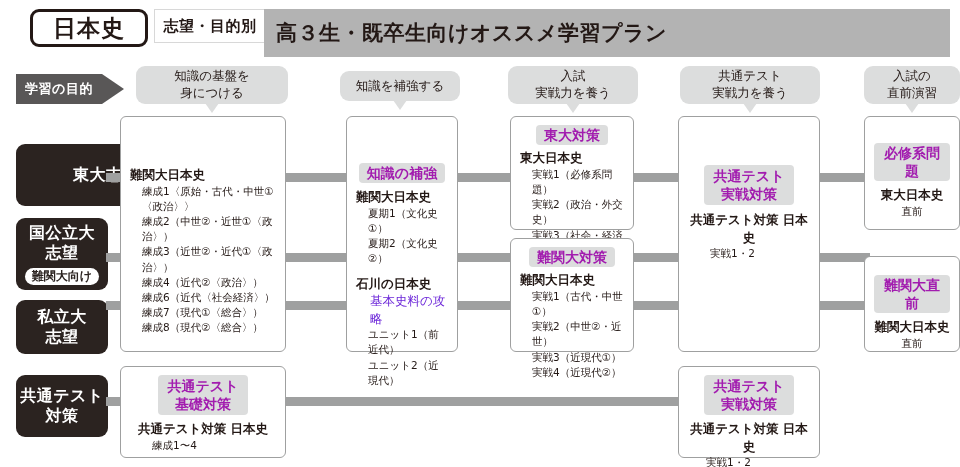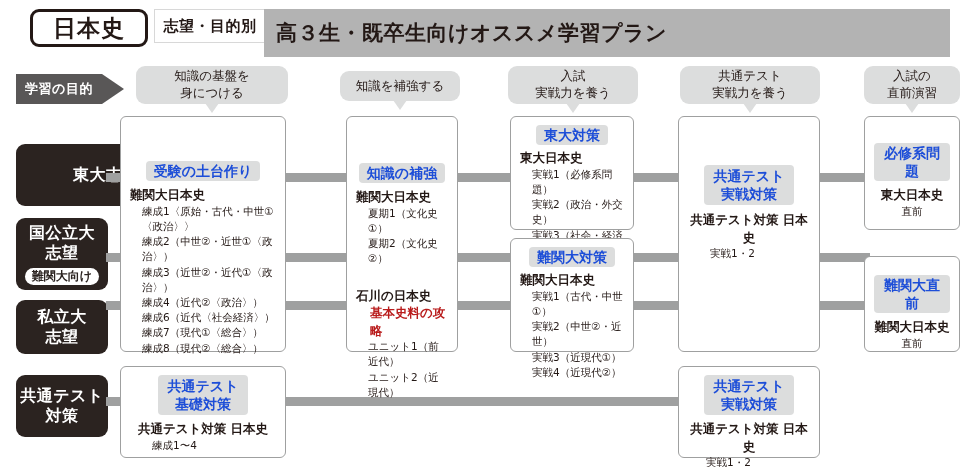--- a/index.html
+++ b/index.html
@@ -70,28 +70,28 @@
     font-size:12px;font-weight:bold;padding:1px 7px;line-height:1.3;
     letter-spacing:0;
   }
 
   
   .card{
     position:absolute;background:#fff;border:1px solid #9fa0a0;border-radius:6px;
     box-sizing:border-box;z-index:3;
   }
   .card .cap{
-    display:inline-block;background:#dcdddd;color:#1d4ed8;
+    display:inline-block;background:#dcdddd;color:#a21caf;
     font-size:14px;font-weight:bold;line-height:1.3;
     padding:1px 8px;border-radius:4px;text-align:center;
   }
   .card .cap.two{padding:2px 10px;}
   .cap-wrap{text-align:center;}
   .card .grp{font-size:12.5px;font-weight:bold;line-height:1.4;color:#231815;}
-  .card .grp2{font-size:12.5px;font-weight:bold;line-height:1.4;color:#b91c1c;padding-left:14px;}
+  .card .grp2{font-size:12.5px;font-weight:normal;line-height:1.4;color:#6d28d9;padding-left:14px;}
   .card .it{font-size:10.5px;line-height:1.45;color:#231815;padding-left:12px;}
   .card-pad{padding:10px 9px 8px 9px;}
 
   
   .conn{position:absolute;background:#9fa0a0;height:9px;z-index:1;}
 </style>
 </head>
 <body>
 
 <div class="root">
@@ -160,43 +160,40 @@
   </div>
   <div class="sidebox" style="top:300px;width:92px;height:54px;justify-content:center;">
     <span class="ml">私立大<br>志望</span>
   </div>
   <div class="sidebox" style="top:375px;width:92px;height:62px;">
     <span class="ml">共通テスト<br>対策</span>
   </div>
 
   <div class="card" style="left:112px;top:116px;width:166px;height:236px;">
     <div class="card-pad" style="padding-top:44px;">
-      <div class="cap-wrap">
-        <span class="cap">受験の土台作り</span>
-      </div>
       <div class="grp" style="margin-top:5px;">難関大日本史</div>
       <div class="it">練成1〈原始・古代・中世①〈政治〉〉</div>
       <div class="it">練成2（中世②・近世①〈政治〉）</div>
       <div class="it">練成3（近世②・近代①〈政治〉）</div>
       <div class="it">練成4（近代②〈政治〉）</div>
       <div class="it">練成6（近代〈社会経済〉）</div>
       <div class="it">練成7（現代①〈総合〉）</div>
       <div class="it">練成8（現代②〈総合〉）</div>
     </div>
   </div>
 
   <div class="card" style="left:338px;top:116px;width:112px;height:236px;">
     <div class="card-pad" style="padding-top:46px;">
       <div class="cap-wrap">
         <span class="cap">知識の補強</span>
       </div>
       <div class="grp" style="margin-top:5px;">難関大日本史</div>
       <div class="it">夏期1（文化史①）</div>
       <div class="it">夏期2（文化史②）</div>
-      <div class="grp" style="margin-top:20px;">石川の日本史</div>
+      <div class="grp" style="margin-top:8px;">石川の日本史</div>
       <div class="grp2">基本史料の攻略</div>
       <div class="it">ユニット1（前近代）</div>
       <div class="it">ユニット2（近現代）</div>
     </div>
   </div>
 
   <div class="card" style="left:502px;top:116px;width:124px;height:114px;">
     <div class="card-pad" style="padding-top:8px;">
       <div class="cap-wrap">
         <span class="cap">東大対策</span>

